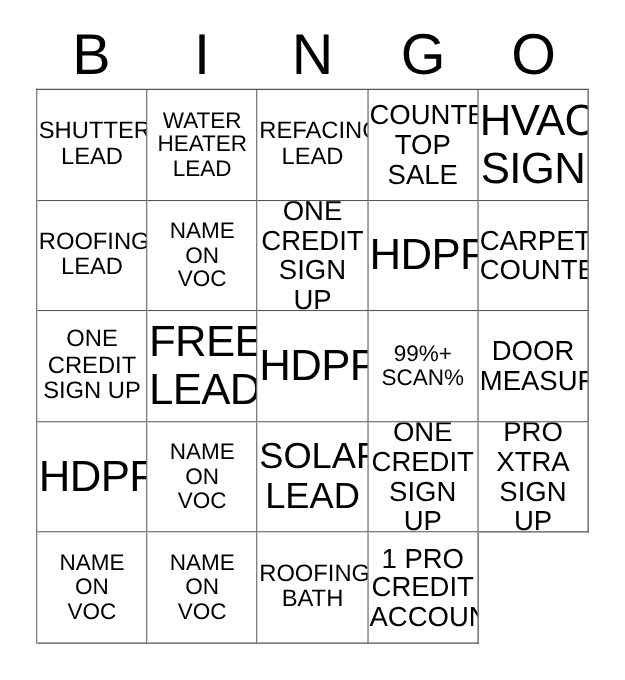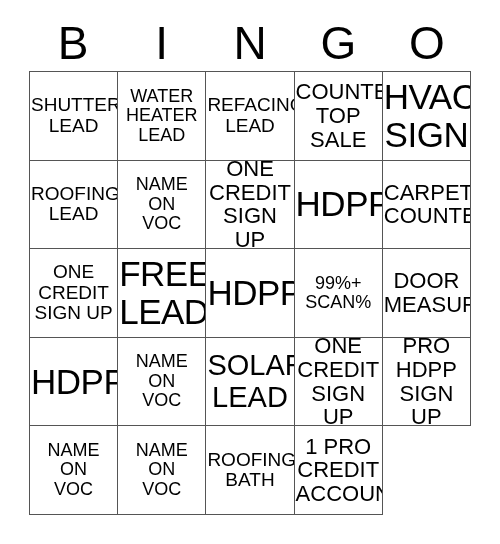--- a/index.html
+++ b/index.html
@@ -176,21 +176,21 @@
 LEAD</span>
       </div>
     <div class="cell">
         <span class="cell-text fs-md">ONE
 CREDIT
 SIGN UP</span>
       </div>
 
     <div class="cell">
         <span class="cell-text fs-xs">PRO
-HDPP
+XTRA
 SIGN
 UP</span>
       </div>
     <div class="cell">
         <span class="cell-text fs-lg">NAME
 ON
 VOC</span>
       </div>
     <div class="cell">
         <span class="cell-text fs-lg">NAME

